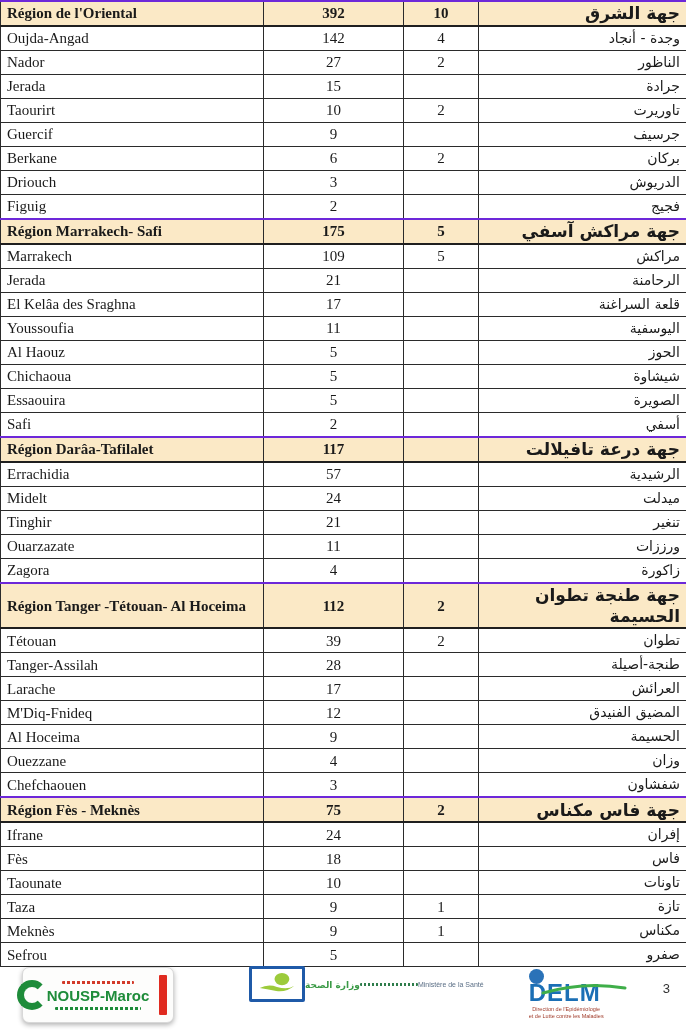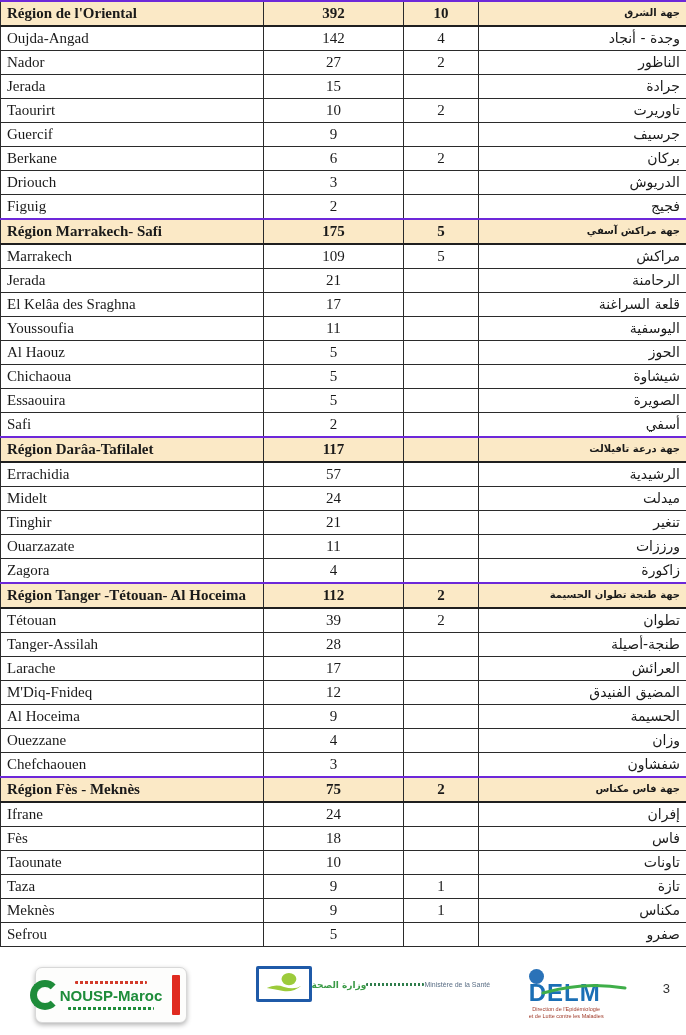--- a/index.html
+++ b/index.html
@@ -16,25 +16,25 @@
   tr.section-header td{
     background:#FBE9C6;font-weight:bold;
     border-top:2px solid #6d28d9;border-bottom:2px solid #1f1f1f;
   }
   td.cell-fr{text-align:left;}
   td.cell-num,td.cell-num2{text-align:center;}
   td.cell-ar{
     text-align:right;direction:rtl;
     font-family:"DejaVu Sans","Liberation Sans",sans-serif;font-size:14px;
   }
-  tr.section-header td.cell-ar{font-size:10px;}
+  tr.section-header td.cell-ar{font-size:17px;}
 
   
   .footer{
-    position:absolute;left:13px;right:0;bottom:4px;height:66px;
+    position:absolute;left:0;right:0;bottom:4px;height:66px;
     display:flex;justify-content:space-between;align-items:flex-start;
     padding:0 10px 0 22px;box-sizing:border-box;
   }
   
   .nousp{
     position:relative;width:152px;height:56px;background:#fdfdfc;border-radius:7px;
     border:1px solid #d8d8d8;box-shadow:0 2px 5px rgba(0,0,0,.3);
     display:flex;align-items:center;padding:4px 6px;box-sizing:border-box;margin-top:2px;
   }
   .nousp-arc{

